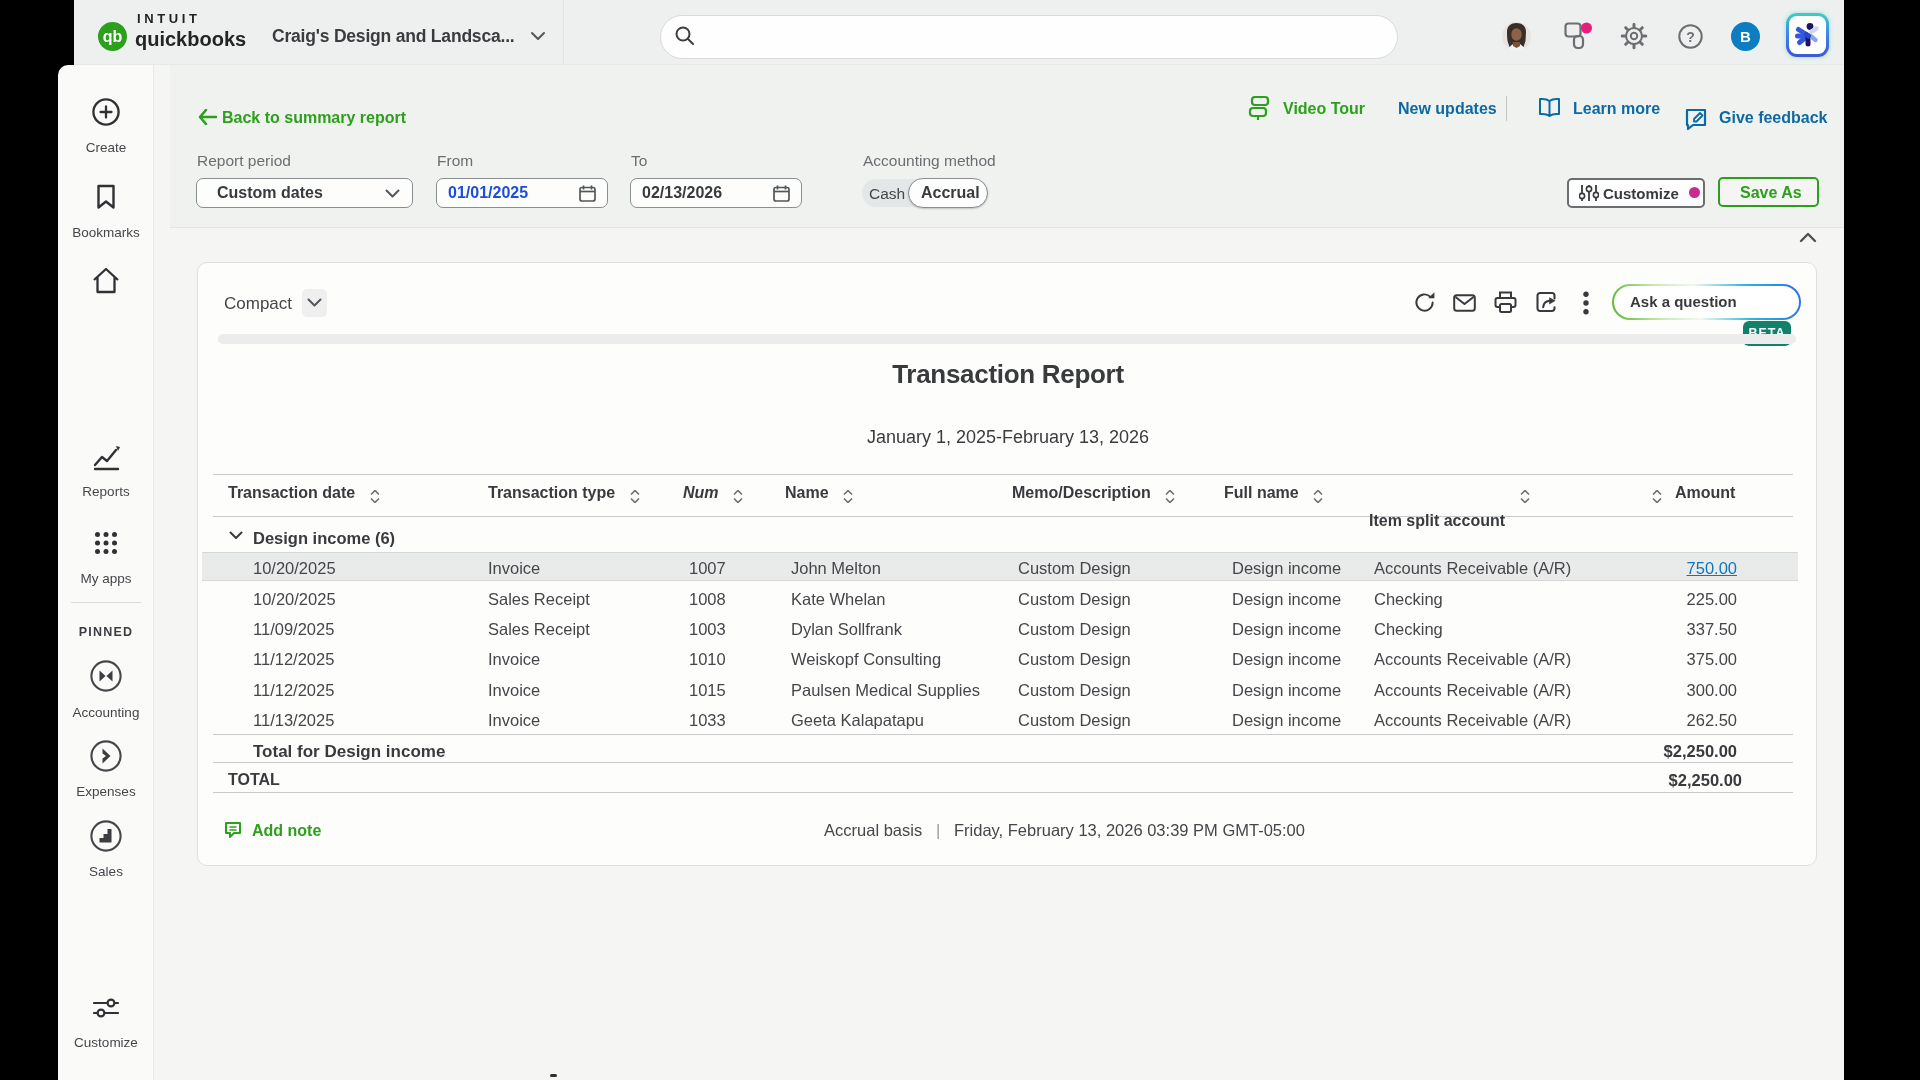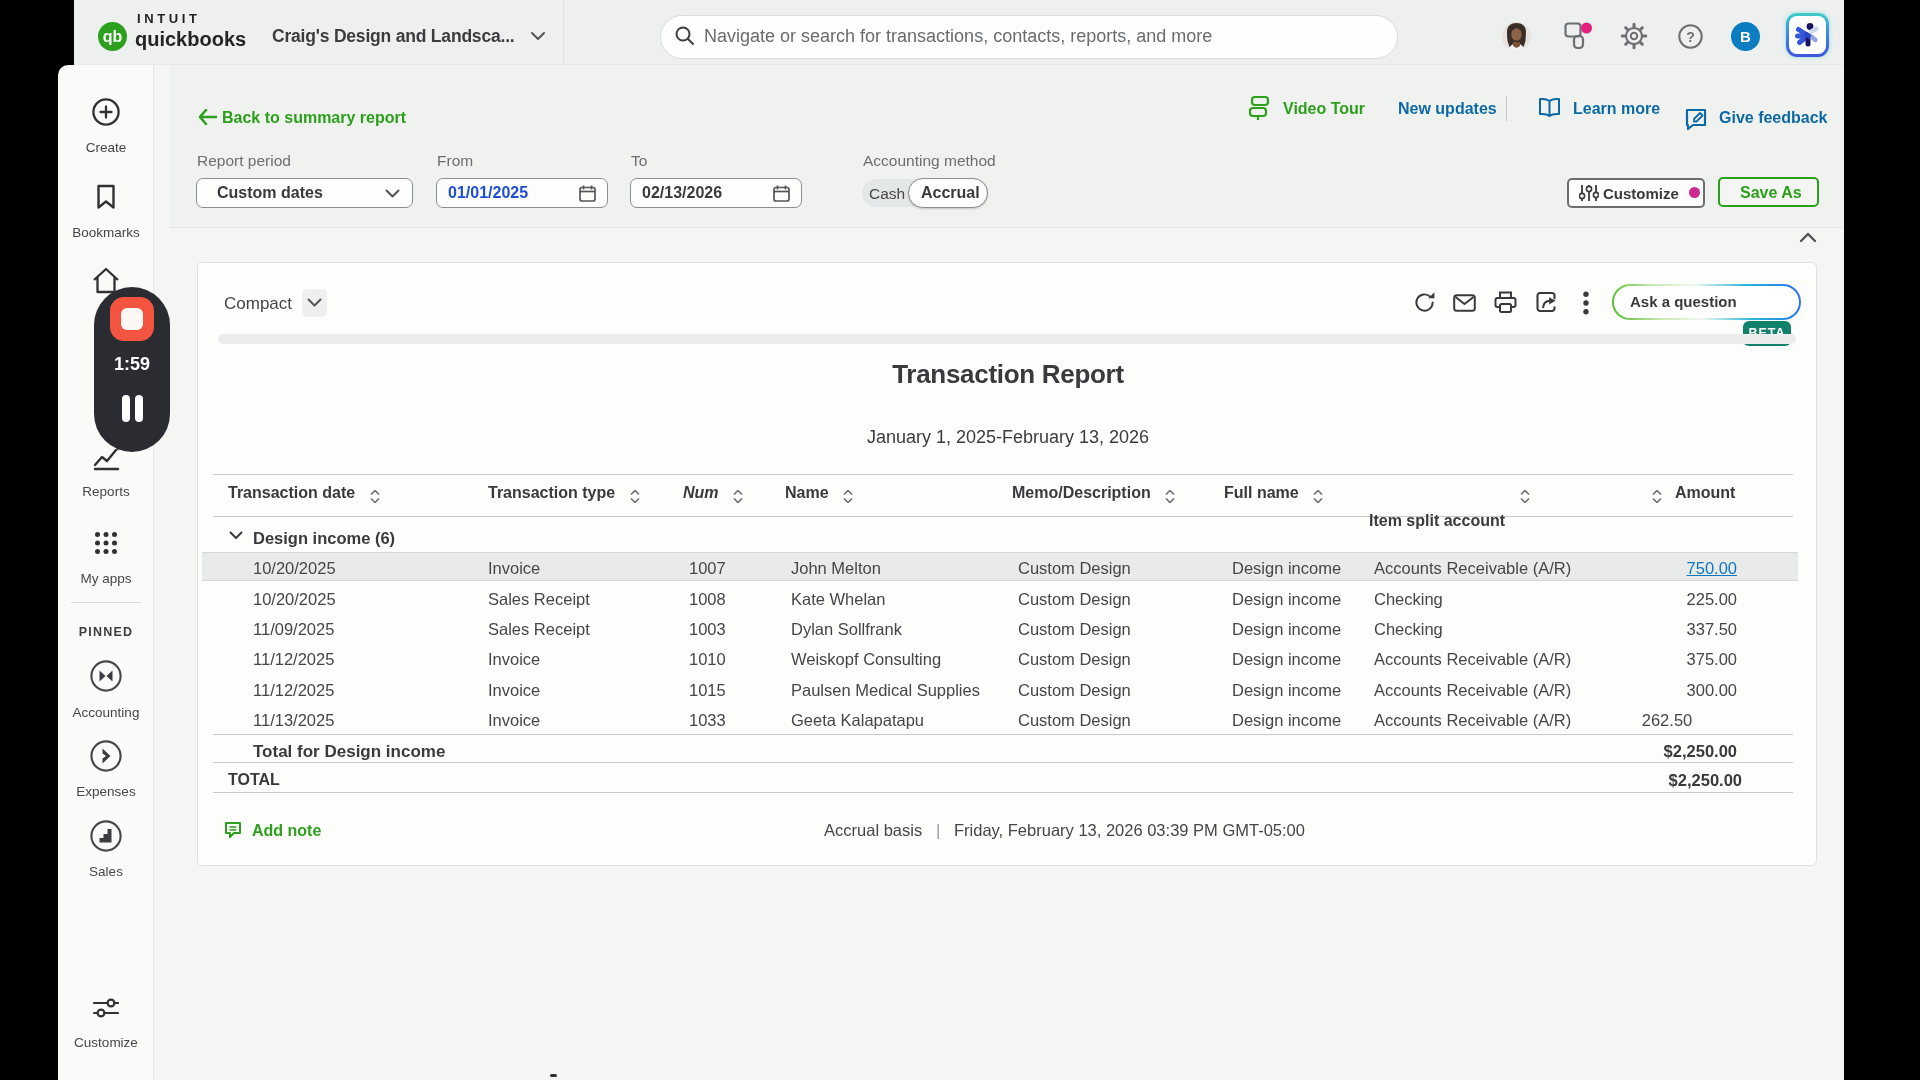--- a/index.html
+++ b/index.html
@@ -5,21 +5,21 @@
 * { margin:0; padding:0; box-sizing:border-box; }
 html,body { width:1920px; height:1080px; background:#000; font-family:"Liberation Sans", sans-serif; }
 #page { position:relative; width:1920px; height:1080px; overflow:hidden; background:#000; }
 #app { position:absolute; left:74px; top:0; width:1770px; height:1080px; background:#f5f6f3; }
 .abs { position:absolute; }
 #topbar { position:absolute; left:74px; top:0; width:1770px; height:65px; background:#edf0ef; border-bottom:1px solid #e6e9e7; z-index:5; }
 #controls { position:absolute; left:170px; top:65px; width:1674px; height:162px; background:#f0f2ef; z-index:2; }
 #lower { position:absolute; left:170px; top:227px; width:1674px; height:853px; background:#f5f6f3; border-top:1px solid #e3e6e3; z-index:1; }
 #sidebar { position:absolute; left:58px; top:65px; width:96px; height:1015px; background:#fafbf9; border-right:1px solid #e5e8e6; border-radius:10px 0 0 0; z-index:3; }
 .sideitem { position:absolute; left:0; width:96px; text-align:center; color:#45464a; font-size:13.5px; }
-#card { position:absolute; left:197px; top:262px; width:1620px; height:604px; background:#fdfdfc; border:1px solid #dedfde; border-radius:5px; z-index:2; overflow:hidden; }
+#card { position:absolute; left:197px; top:262px; width:1620px; height:604px; background:#fdfdfc; border:1px solid #dedfde; border-radius:10px; z-index:2; overflow:hidden; }
 .hdrcell { position:absolute; font-weight:bold; font-size:16px; color:#393a3d; }
 .cell { position:absolute; font-size:16.5px; color:#45464a; white-space:nowrap; }
 .tline { position:absolute; left:15px; width:1580px; height:1px; background:#c9cbca; }
 .bluelink { color:#0d69a3; font-weight:bold; font-size:16px; }
 .greenlink { color:#2ca01c; font-weight:bold; font-size:16px; }
 </style>
 </head>
 <body>
 <div id="page">
   <div id="app"></div>
@@ -35,21 +35,20 @@
     <svg class="abs" style="left:456px;top:31px;" width="16" height="10" viewBox="0 0 16 10">
         <path d="M2 2l6 6 6-6" fill="none" stroke="#54565a" stroke-width="2" stroke-linecap="round" stroke-linejoin="round"></path>
       </svg>
     <div class="abs" style="left:489px;top:0;width:1px;height:65px;background:#e0e4e2;"></div>
 
     <div class="abs" style="left:586px;top:15px;width:738px;height:44px;background:#fdfefd;border:1px solid #d8dbda;border-radius:22px;"></div>
     <svg class="abs" style="left:600px;top:25px;" width="22" height="22" viewBox="0 0 22 22">
         <circle cx="9" cy="9" r="6.5" fill="none" stroke="#3c3d40" stroke-width="2"></circle>
         <path d="M14 14l5 5" stroke="#3c3d40" stroke-width="2" stroke-linecap="round"></path>
       </svg>
-    <div class="abs" style="left:630px;top:26px;font-size:18px;color:#686c70;">Navigate or search for transactions, contacts, reports, and more</div>
 
     <svg class="abs" style="left:1428px;top:22px;" width="29" height="29" viewBox="0 0 29 29">
       <defs>
           <clipPath id="avc">
             <circle cx="14.5" cy="14.5" r="14.5"></circle>
           </clipPath>
         </defs>
       <g clip-path="url(#avc)">
         <rect width="29" height="29" fill="#e8e3df"></rect>
         <path d="M5 10c0-6 4-9 9.5-9S24 4 24 10c0 3-0.5 6-0.5 9l-2 6h-14l-2-6C5 16 5 13 5 10z" fill="#3a2e29"></path>
@@ -345,43 +344,36 @@
     <div class="cell" style="left:1034px;top:418px;">Design income</div>
     <div class="cell" style="left:1176px;top:418px;">Accounts Receivable (A/R)</div>
     <div class="cell" style="left:1399px;top:418px;width:140px;text-align:right;">300.00</div>
     <div class="cell" style="left:55px;top:448px;">11/13/2025</div>
     <div class="cell" style="left:290px;top:448px;">Invoice</div>
     <div class="cell" style="left:491px;top:448px;">1033</div>
     <div class="cell" style="left:593px;top:448px;">Geeta Kalapatapu</div>
     <div class="cell" style="left:820px;top:448px;">Custom Design</div>
     <div class="cell" style="left:1034px;top:448px;">Design income</div>
     <div class="cell" style="left:1176px;top:448px;">Accounts Receivable (A/R)</div>
-    <div class="cell" style="left:1399px;top:448px;width:140px;text-align:center;">262.50</div>
+    <div class="cell" style="left:1399px;top:448px;width:140px;text-align:right;">262.50</div>
 
     <div class="tline" style="top:471px;"></div>
     <div class="abs" style="left:55px;top:479px;font-size:17px;font-weight:bold;color:#393a3d;">Total for Design income</div>
     <div class="abs" style="left:1399px;top:479px;width:140px;text-align:right;font-size:16.5px;font-weight:bold;color:#393a3d;">$2,250.00</div>
     <div class="tline" style="top:499px;"></div>
     <div class="abs" style="left:30px;top:508px;font-size:16px;font-weight:bold;color:#393a3d;">TOTAL</div>
     <div class="abs" style="left:1399px;top:508px;width:145px;text-align:right;font-size:16.5px;font-weight:bold;color:#393a3d;">$2,250.00</div>
     <div class="tline" style="top:529px;"></div>
 
     <svg class="abs" style="left:26px;top:558px;" width="18" height="18" viewBox="0 0 18 18">
       <path d="M2 2h14v10h-6l-4 4v-4H2z" fill="none" stroke="#2ca01c" stroke-width="2" stroke-linejoin="round"></path>
       <path d="M5.5 6h7M5.5 9h7" stroke="#2ca01c" stroke-width="1.6"></path>
     </svg>
     <div class="abs greenlink" style="left:54px;top:559px;">Add note</div>
     <div class="abs" style="left:0;top:558px;width:1733px;text-align:center;font-size:16.5px;color:#45464a;">Accrual basis&nbsp;&nbsp; <span style="color:#9a9c9b;">|</span> &nbsp;&nbsp;Friday, February 13, 2026 03:39 PM GMT-05:00</div>
-  </div>
-  <div id="recorder" style="position:absolute;left:94px;top:287px;width:76px;height:165px;background:#2b2b32;border-radius:38px;z-index:10;">
-    <div style="position:absolute;left:16px;top:10px;width:44px;height:44px;background:#f25440;border-radius:14px;"></div>
-    <div style="position:absolute;left:27px;top:21px;width:22px;height:22px;background:#fdf7f5;border-radius:6px;"></div>
-    <div style="position:absolute;left:0;top:67px;width:76px;text-align:center;color:#fff;font-size:18px;font-weight:bold;">1:59</div>
-    <div style="position:absolute;left:28px;top:108px;width:8px;height:27px;background:#fff;border-radius:4px;"></div>
-    <div style="position:absolute;left:41px;top:108px;width:8px;height:27px;background:#fff;border-radius:4px;"></div>
   </div>
   <svg width="0" height="0" style="position:absolute;">
     <defs>
       <g id="sortg">
         <path d="M1 4.5L5 0.5l4 4" fill="none" stroke="#6c6e73" stroke-width="1.6" stroke-linejoin="round"></path>
         <path d="M1 8.5l4 4 4-4" fill="none" stroke="#6c6e73" stroke-width="1.6" stroke-linejoin="round"></path>
       </g>
     </defs>
   </svg>
 </div>

